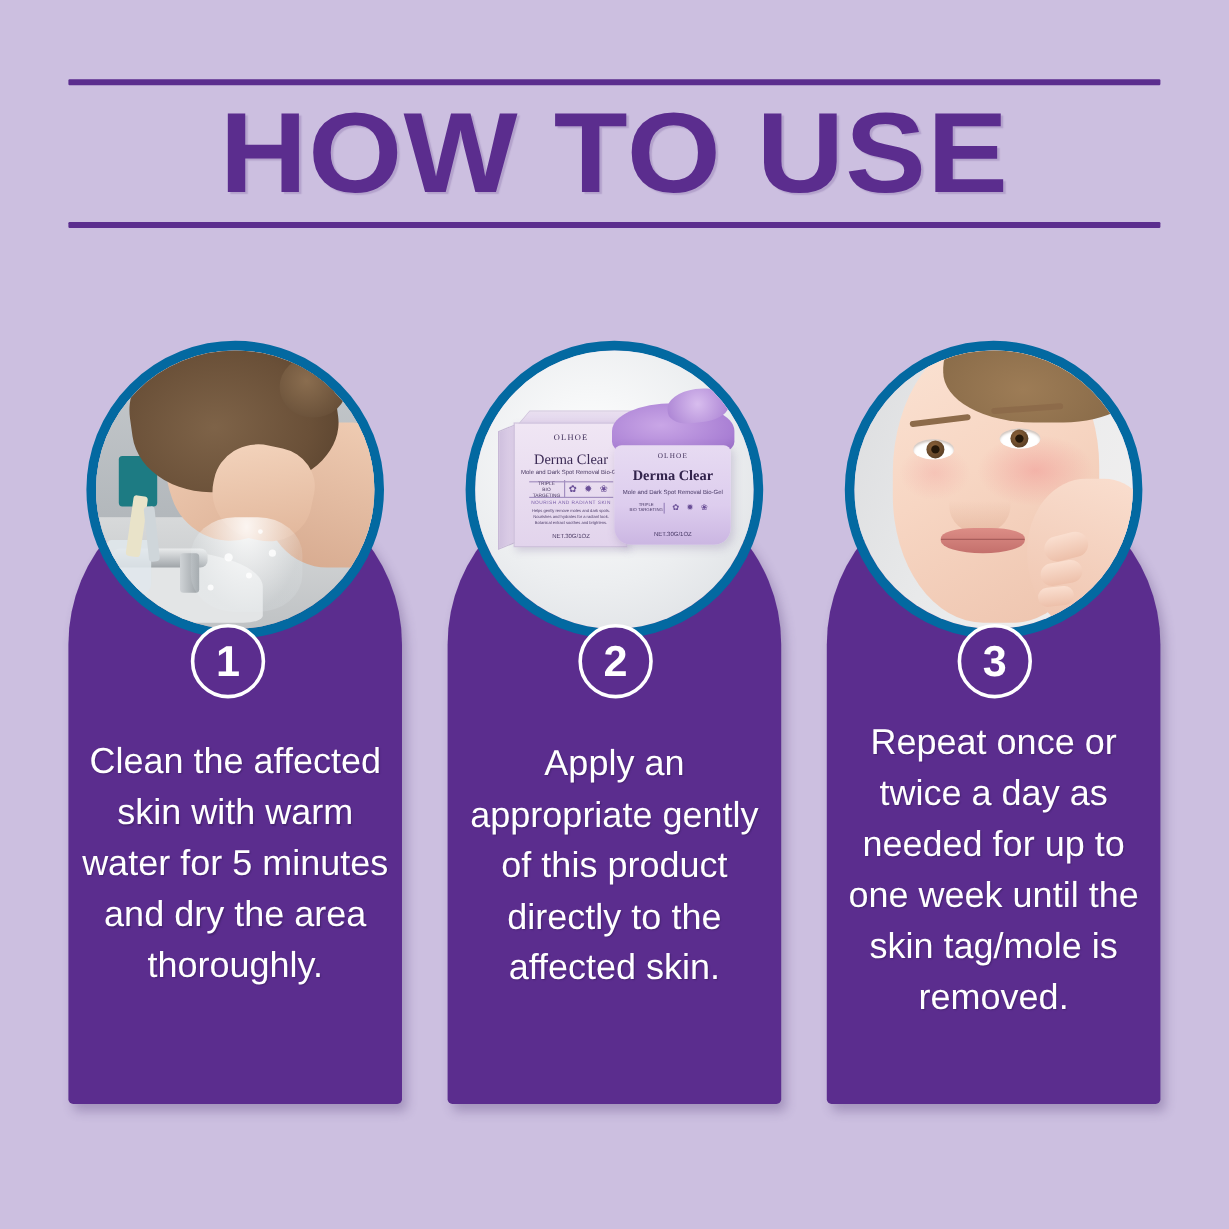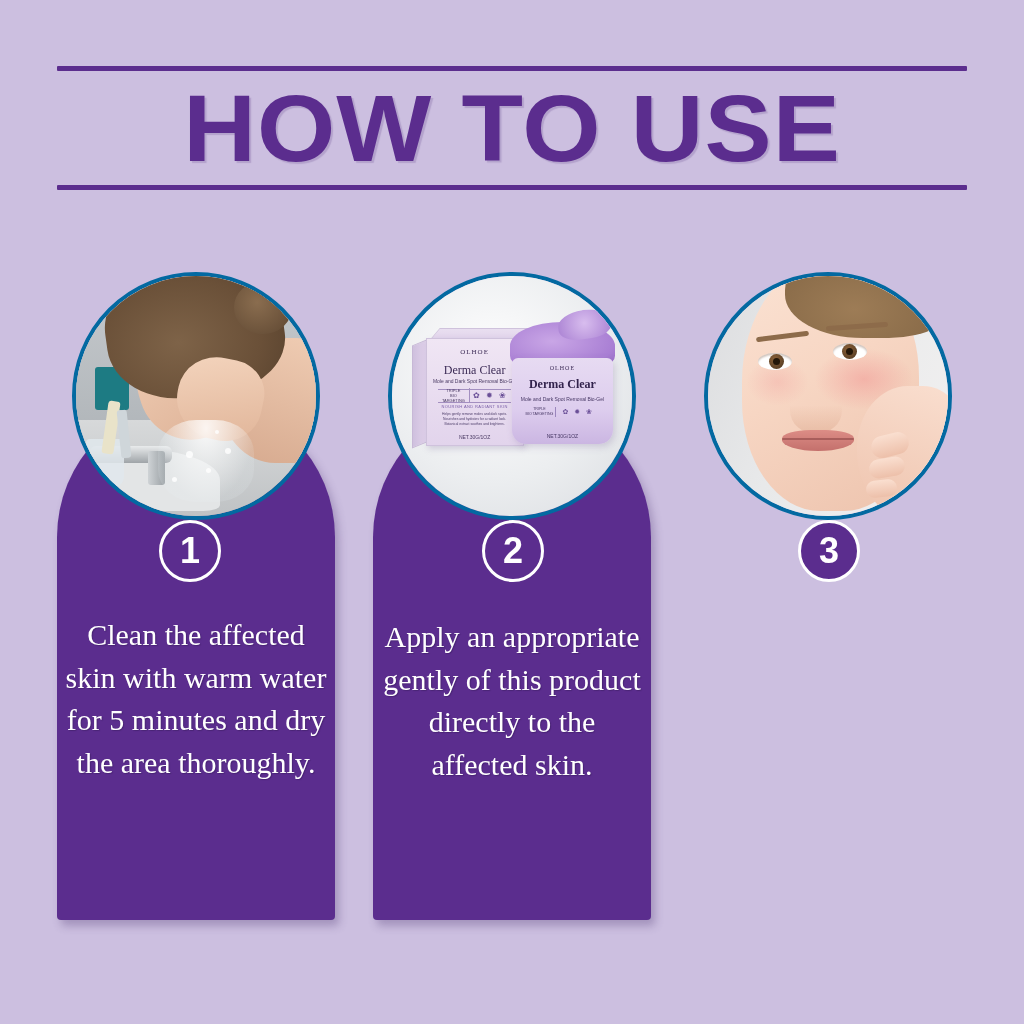--- a/index.html
+++ b/index.html
@@ -75,35 +75,35 @@
 
   .card-text {
     position: absolute;
     left: 8px;
     right: 8px;
     top: 216px;
     color: #ffffff;
     text-align: center;
     font-size: 30px;
     line-height: 1.42;
-    font-family: Liberation Serif, serif;
+    font-family: Liberation Sans, sans-serif;
     text-shadow: 1px 1px 1px rgba(40, 20, 70, 0.35);
   }
   .card.c2 .card-text { top: 218px; font-size: 30px; }
   .card.c3 .card-text { top: 200px; }
 
   
   .photo {
     position: absolute;
-    top: 272px;
+    top: 284px;
     width: 248px;
     height: 248px;
     border-radius: 50%;
     overflow: hidden;
-    border: 4px solid #0369a1;
+    border: 8px solid #0369a1;
     box-sizing: border-box;
   }
   .photo.p1 { left: 72px; }
   .photo.p2 { left: 388px; }
   .photo.p3 { left: 704px; }
   .photo-inner {
     position: absolute;
     inset: 0;
     overflow: hidden;
   }
@@ -305,20 +305,23 @@
             <div class="pj-bar-r">✿ ✹ ❀</div>
           </div>
           <div class="pj-net">NET.30G/1OZ</div>
         </div>
 
       </div>
     </div>
   </div>
   <div class="badge b2">2</div>
 
+  <div class="card c3">
+    <div class="card-text">Repeat once or twice a day as needed for up to one week until the skin tag/mole is removed.</div>
+  </div>
   <div class="photo p3">
     <div class="photo-inner">
       <div class="scene3">
         <div class="s3-face"></div>
         <div class="s3-hair"></div>
         <div class="s3-blush"></div>
         <div class="s3-blush2"></div>
         <div class="s3-brow" style="left:20%;top:24%;width:22%;transform:rotate(-7deg);"></div>
         <div class="s3-brow" style="left:49%;top:20%;width:26%;transform:rotate(-4deg);"></div>
         <div class="s3-eye" style="left:21%;top:32%;">

